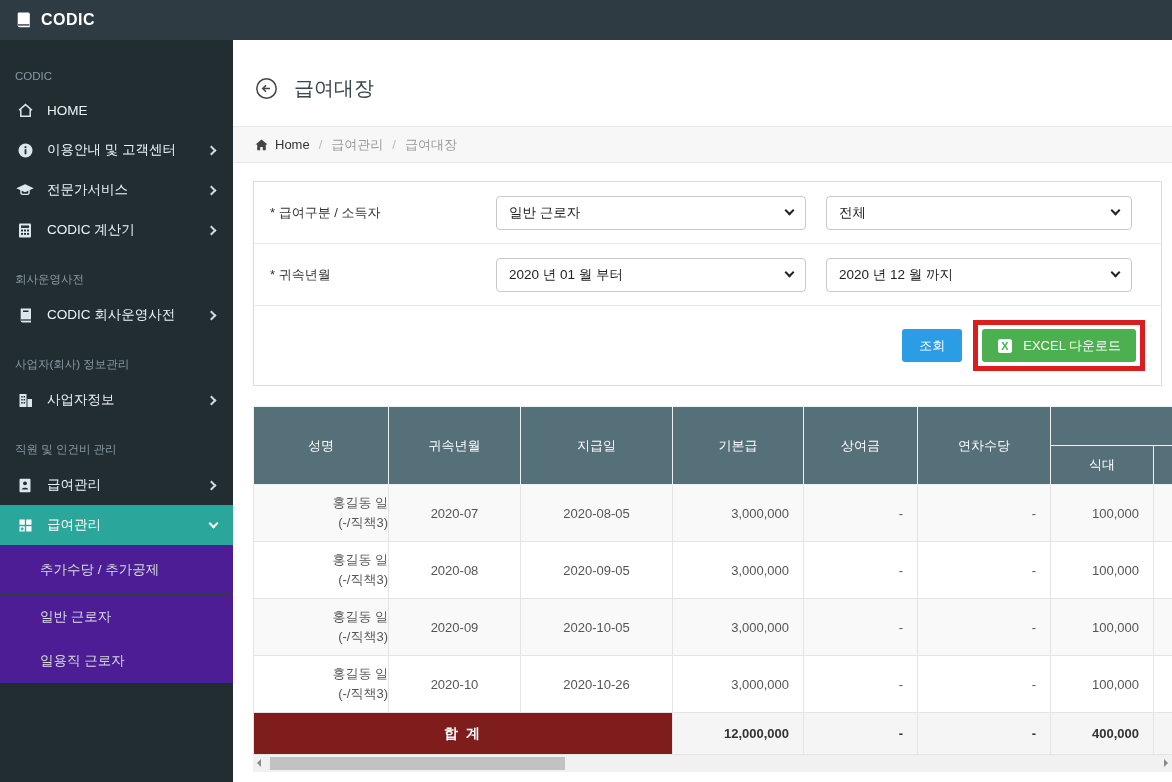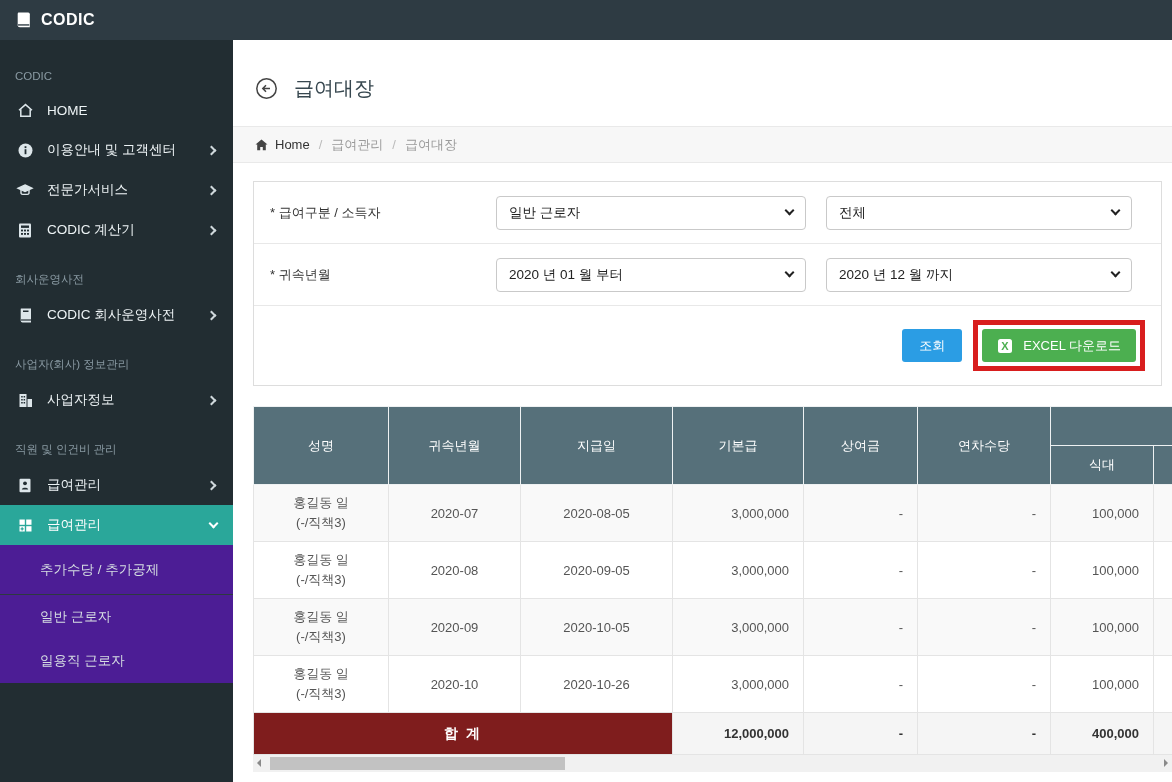--- a/index.html
+++ b/index.html
@@ -56,21 +56,21 @@
   .btn-excel { background:#4caf50; color:#fff; border:none; border-radius:3px; height:33px; padding:0 15px; font-size:13px; display:flex; align-items:center; gap:10px; cursor:pointer; }
 
   
   .table-wrap { width:919px; overflow:hidden; margin-top:20px; }
   table { border-collapse:collapse; width:1020px; table-layout:fixed; font-size:13px; }
   th { background:#56707a; color:#fff; font-weight:normal; border:1px solid #eef1f2; height:39px; text-align:center;margin-top:42px; }
   th.group-empty { border-bottom:1px solid #eef1f2; }
   td { border:1px solid #e4e4e4; height:57px; color:#555; text-align:center; vertical-align:middle; background:#fff; }
   tbody tr.stripe td { background:#f9f9f9; }
   td.num { text-align:right; padding-right:14px; }
-  .name-cell { line-height:1.55; }
+  .name-cell { line-height:1.55;text-align:right; }
   tr.total td { height:42px; background:#f5f5f5; font-weight:bold; color:#333; }
   tr.total td.tlabel { background:#7f1d1d; color:#fff; font-size:14px; letter-spacing:2px; }
 
   
   .hscroll { width:919px; height:17px; background:#f1f1f1; position:relative; }
   .hthumb { position:absolute; left:17px; top:2px; width:295px; height:13px; background:#c2c2c2; cursor:pointer; }
   .harr { position:absolute; top:4px; width:0; height:0; border:4.5px solid transparent; cursor:pointer; }
   .harr.left { left:4px; border-right-color:#8a8a8a; border-left-width:0; }
   .harr.right { right:4px; border-left-color:#8a8a8a; border-right-width:0; }
 

